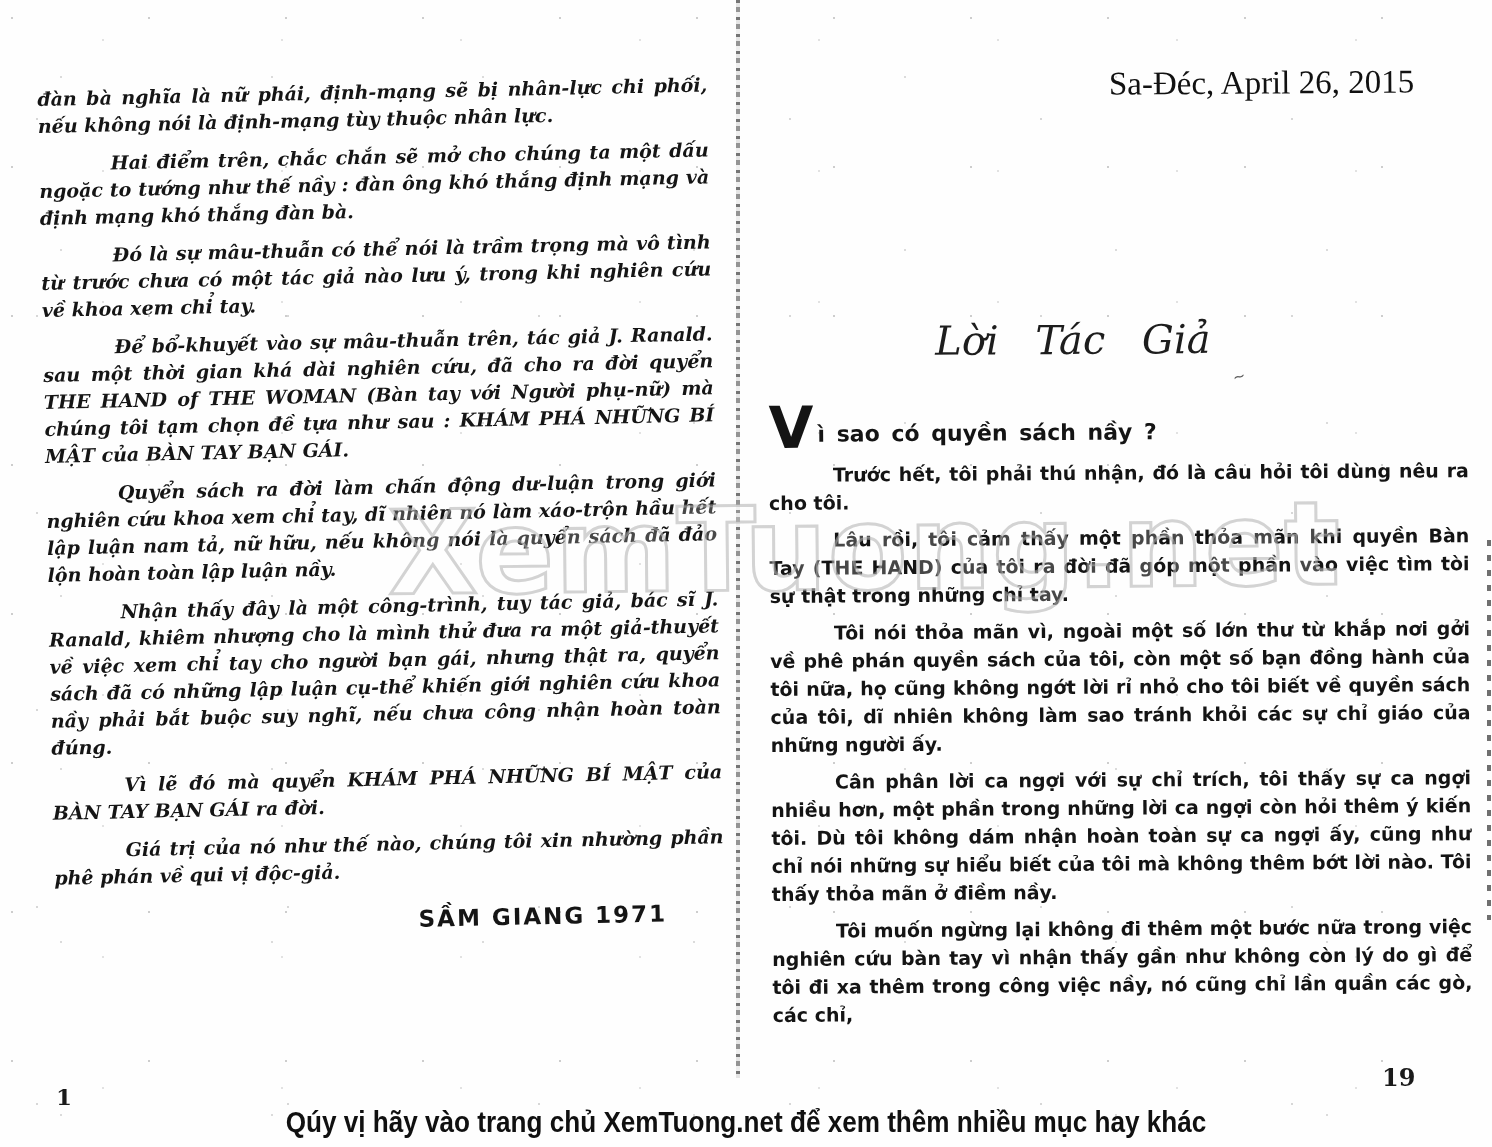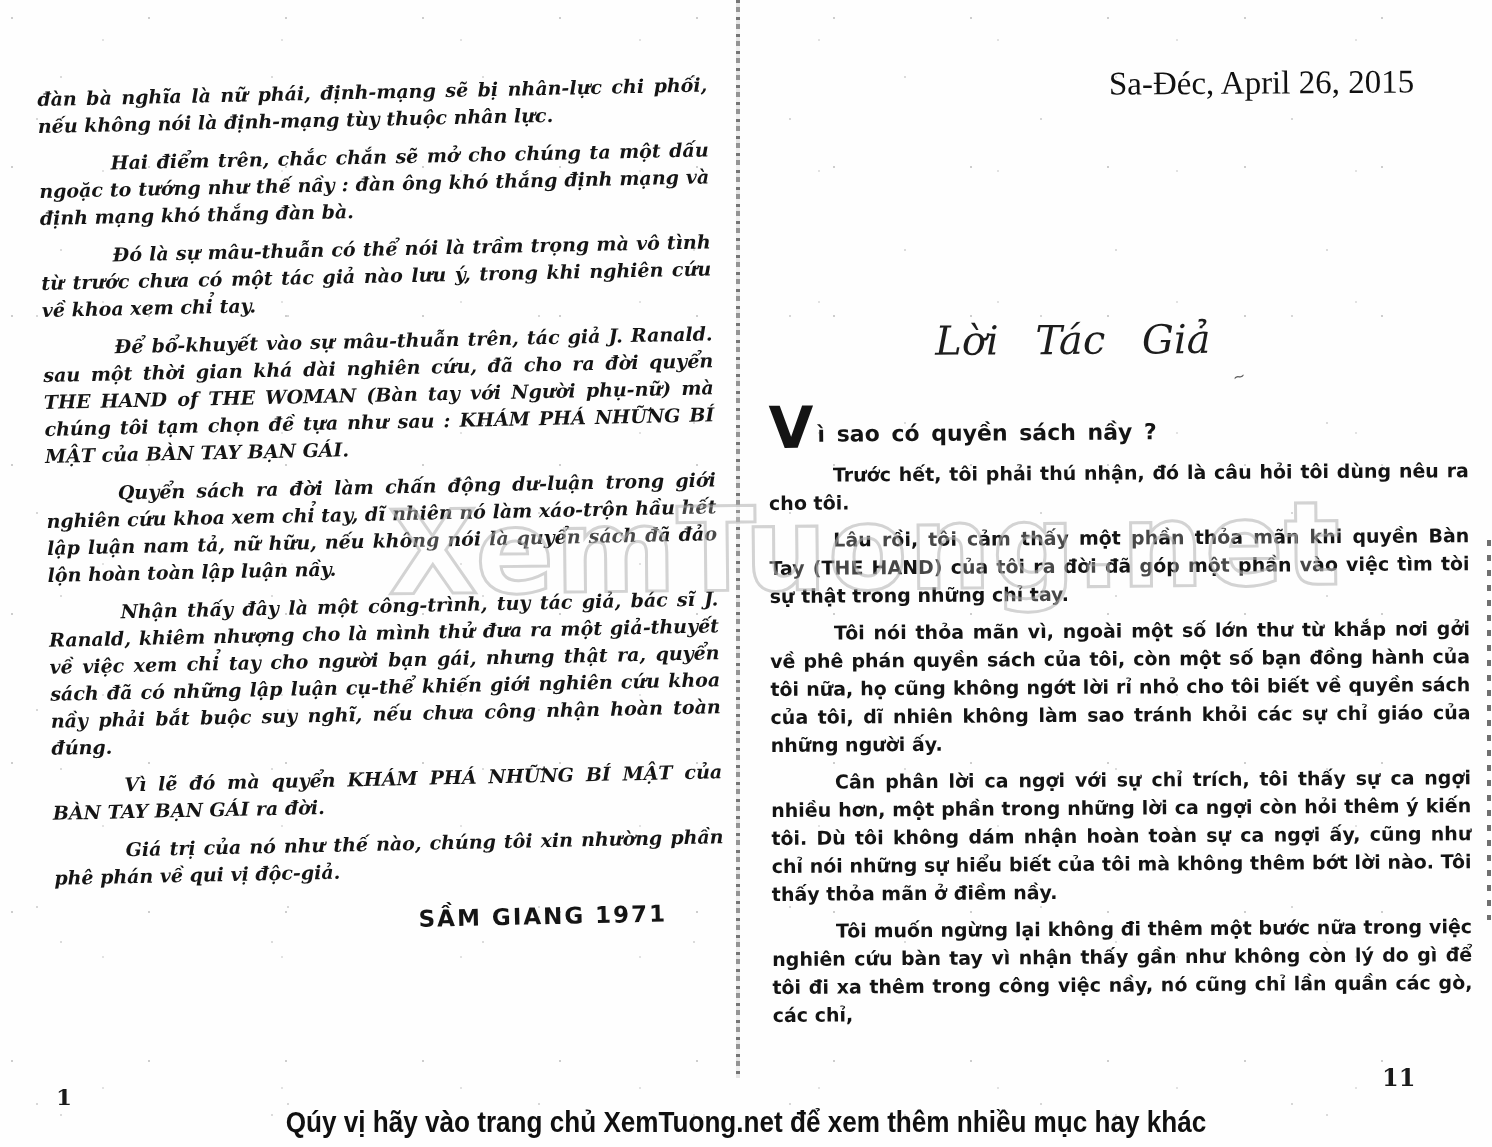--- a/index.html
+++ b/index.html
@@ -135,15 +135,15 @@
     <p>Lâu rồi, tôi cảm thấy một phần thỏa mãn khi quyền Bàn Tay (THE HAND) của tôi ra đời đã góp một phần vào việc tìm tòi sự thật trong những chỉ tay.</p>
     <p>Tôi nói thỏa mãn vì, ngoài một số lớn thư từ khắp nơi gởi về phê phán quyền sách của tôi, còn một số bạn đồng hành của tôi nữa, họ cũng không ngớt lời rỉ nhỏ cho tôi biết về quyền sách của tôi, dĩ nhiên không làm sao tránh khỏi các sự chỉ giáo của những người ấy.</p>
     <p>Cân phân lời ca ngợi với sự chỉ trích, tôi thấy sự ca ngợi nhiều hơn, một phần trong những lời ca ngợi còn hỏi thêm ý kiến tôi. Dù tôi không dám nhận hoàn toàn sự ca ngợi ấy, cũng như chỉ nói những sự hiểu biết của tôi mà không thêm bớt lời nào. Tôi thấy thỏa mãn ở điềm nầy.</p>
     <p>Tôi muốn ngừng lại không đi thêm một bước nữa trong việc nghiên cứu bàn tay vì nhận thấy gần như không còn lý do gì để tôi đi xa thêm trong công việc nầy, nó cũng chỉ lần quần các gò, các chỉ,</p>
   </div>
 </div>
 
 <div class="watermark">XemTuong.net</div>
 
 <div class="pageno pageno-left">1</div>
-<div class="pageno pageno-right">11</div>
+<div class="pageno pageno-right">19</div>
 
 <div class="footer">Qúy vị hãy vào trang chủ XemTuong.net để xem thêm nhiều mục hay khác</div>
 
 </body></html>

